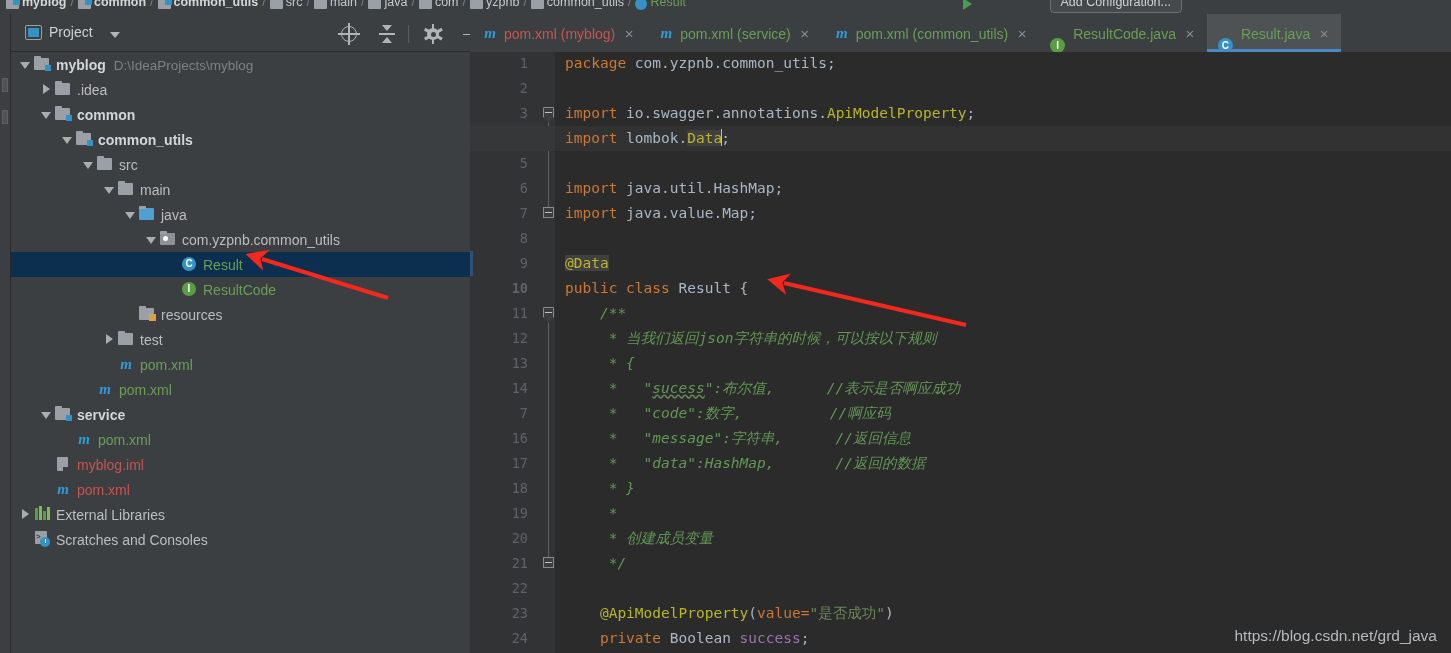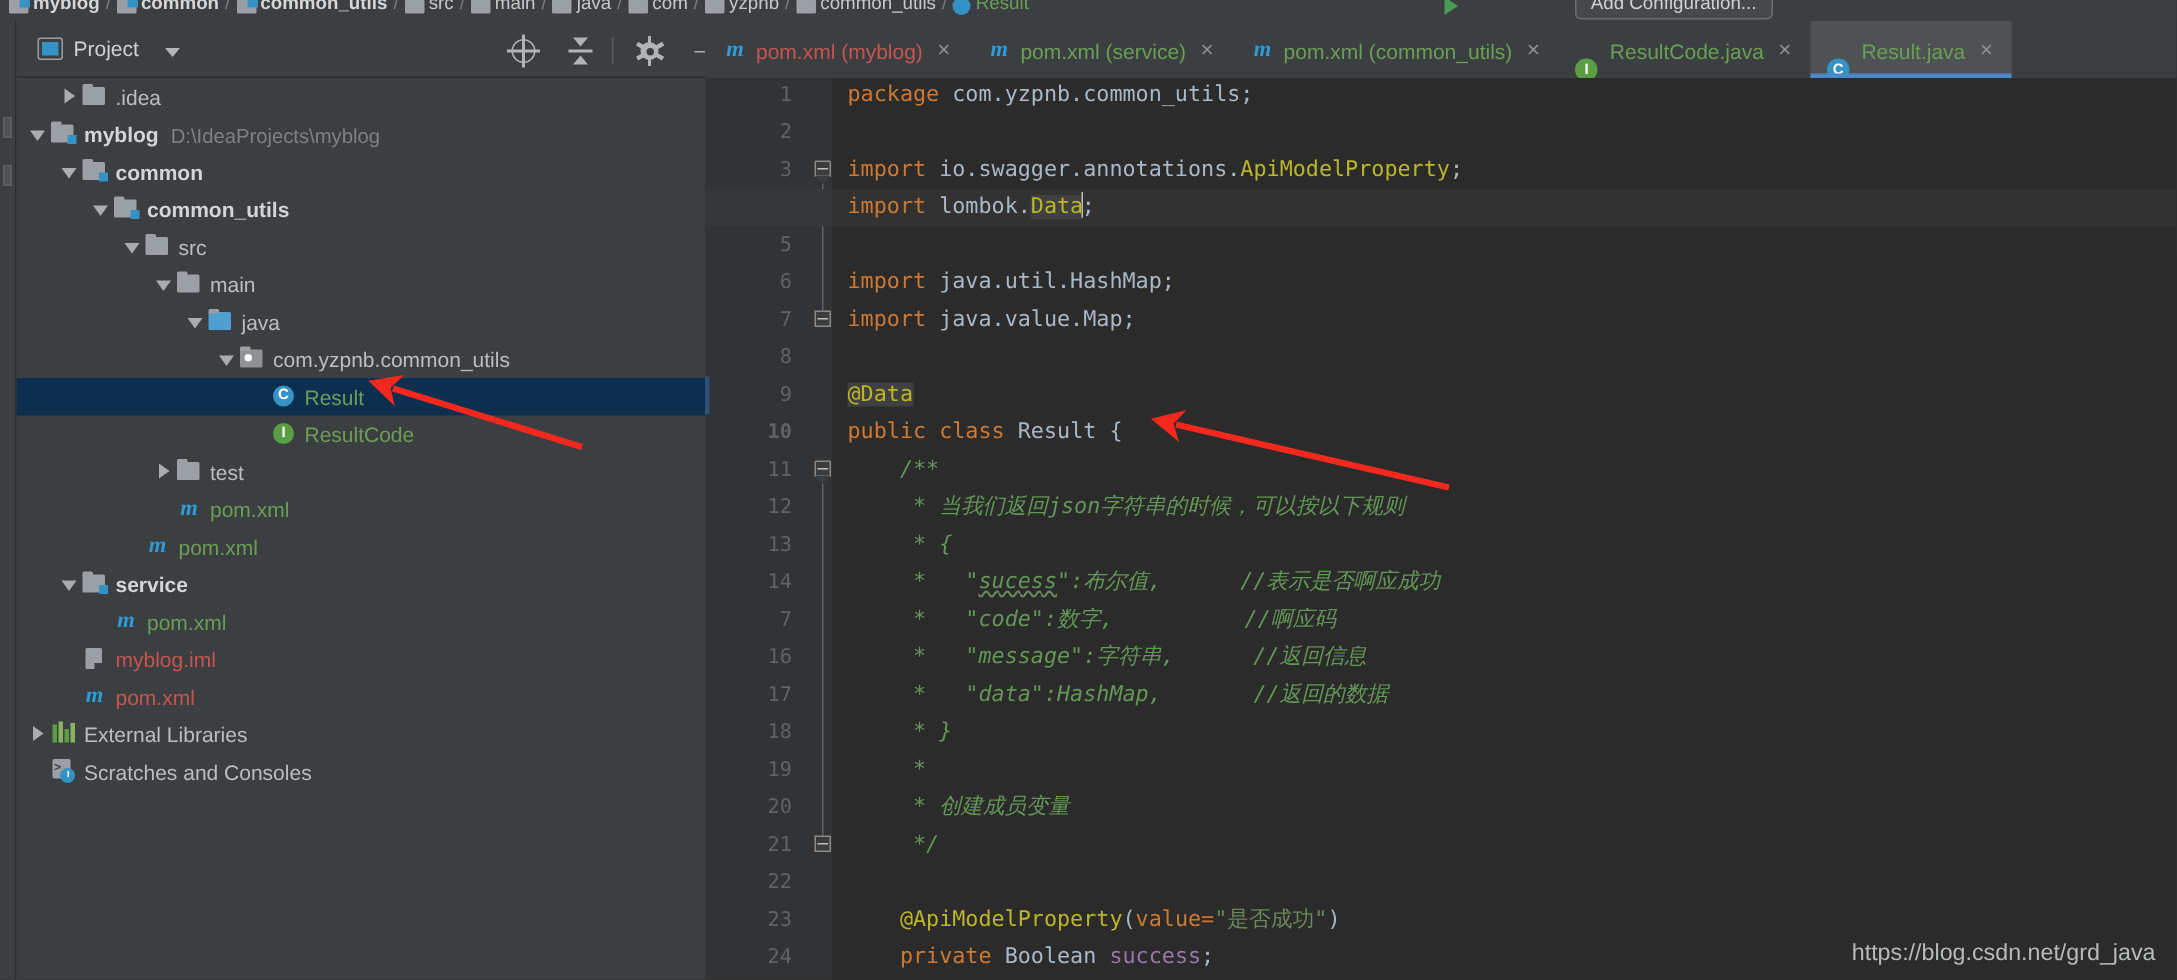--- a/index.html
+++ b/index.html
@@ -176,30 +176,31 @@
           <div class="t t3"></div>
         <div class="c"></div>
           <div class="h"></div>
       </div>
       <div class="tbtn ico-min">
           <div class="bar"></div>
         </div>
     </div>
 
     <div class="tree" id="tree">
+        <div class="trow"><span class="tw" style="width:6px"></span><span class="arrow"><span class="d"></span></span><span class="ti"><span class="fold"></span><span class="badge"></span></span><span class="tlabel b ">myblog</span><span class="tpath">D:\IdeaProjects\myblog</span></div>
         <div class="trow"><span class="tw" style="width:27px"></span><span class="arrow"><span class="r"></span></span><span class="ti"><span class="fold"></span></span><span class="tlabel ">.idea</span></div>
-        <div class="trow"><span class="tw" style="width:6px"></span><span class="arrow"><span class="d"></span></span><span class="ti"><span class="fold"></span><span class="badge"></span></span><span class="tlabel b ">myblog</span><span class="tpath">D:\IdeaProjects\myblog</span></div>
         <div class="trow"><span class="tw" style="width:27px"></span><span class="arrow"><span class="d"></span></span><span class="ti"><span class="fold"></span><span class="badge"></span></span><span class="tlabel b ">common</span></div>
         <div class="trow"><span class="tw" style="width:48px"></span><span class="arrow"><span class="d"></span></span><span class="ti"><span class="fold"></span><span class="badge"></span></span><span class="tlabel b ">common_utils</span></div>
         <div class="trow"><span class="tw" style="width:69px"></span><span class="arrow"><span class="d"></span></span><span class="ti"><span class="fold"></span></span><span class="tlabel ">src</span></div>
         <div class="trow"><span class="tw" style="width:90px"></span><span class="arrow"><span class="d"></span></span><span class="ti"><span class="fold"></span></span><span class="tlabel ">main</span></div>
         <div class="trow"><span class="tw" style="width:111px"></span><span class="arrow"><span class="d"></span></span><span class="ti src"><span class="fold"></span></span><span class="tlabel ">java</span></div>
         <div class="trow"><span class="tw" style="width:132px"></span><span class="arrow"><span class="d"></span></span><span class="ti pkg"><span class="fold"></span><span class="dot"></span></span><span class="tlabel ">com.yzpnb.common_utils</span></div>
         <div class="trow sel"><span class="tw" style="width:153px"></span><span class="arrow"></span><span class="ti cls"><span class="cr">C</span></span><span class="tlabel c-greenfile">Result</span></div>
         <div class="trow"><span class="tw" style="width:153px"></span><span class="arrow"></span><span class="ti iface"><span class="cr">I</span></span><span class="tlabel c-greenfile">ResultCode</span></div>
+        <div class="trow"><span class="tw" style="width:111px"></span><span class="arrow"></span><span class="ti res"><span class="fold"></span><span class="badge"></span></span><span class="tlabel ">resources</span></div>
         <div class="trow"><span class="tw" style="width:90px"></span><span class="arrow"><span class="r"></span></span><span class="ti"><span class="fold"></span></span><span class="tlabel ">test</span></div>
         <div class="trow"><span class="tw" style="width:90px"></span><span class="arrow"></span><span class="ti maven">m</span><span class="tlabel c-greenfile">pom.xml</span></div>
         <div class="trow"><span class="tw" style="width:69px"></span><span class="arrow"></span><span class="ti maven">m</span><span class="tlabel c-greenfile">pom.xml</span></div>
         <div class="trow"><span class="tw" style="width:27px"></span><span class="arrow"><span class="d"></span></span><span class="ti"><span class="fold"></span><span class="badge"></span></span><span class="tlabel b ">service</span></div>
         <div class="trow"><span class="tw" style="width:48px"></span><span class="arrow"></span><span class="ti maven">m</span><span class="tlabel c-greenfile">pom.xml</span></div>
         <div class="trow"><span class="tw" style="width:27px"></span><span class="arrow"></span><span class="ti iml"><span class="pg"></span><span class="cn"></span></span><span class="tlabel c-redfile">myblog.iml</span></div>
         <div class="trow"><span class="tw" style="width:27px"></span><span class="arrow"></span><span class="ti maven">m</span><span class="tlabel c-redfile">pom.xml</span></div>
         <div class="trow"><span class="tw" style="width:6px"></span><span class="arrow"><span class="r"></span></span><span class="ti lib"><span style="left:2px;height:12px"></span><span style="left:6px;height:14px;background:#8ab25f"></span><span style="left:10px;height:9px"></span><span style="left:14px;height:13px;background:#8ab25f"></span></span><span class="tlabel ">External Libraries</span></div>
         <div class="trow"><span class="tw" style="width:6px"></span><span class="arrow"></span><span class="ti scr"><span class="pg">&gt;_</span><span class="cl"></span></span><span class="tlabel ">Scratches and Consoles</span></div>
       </div>

